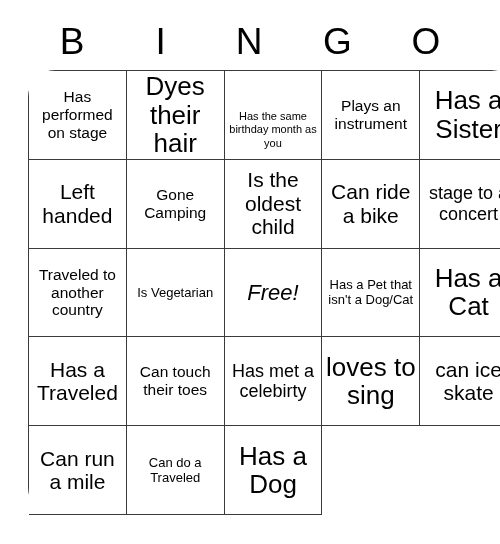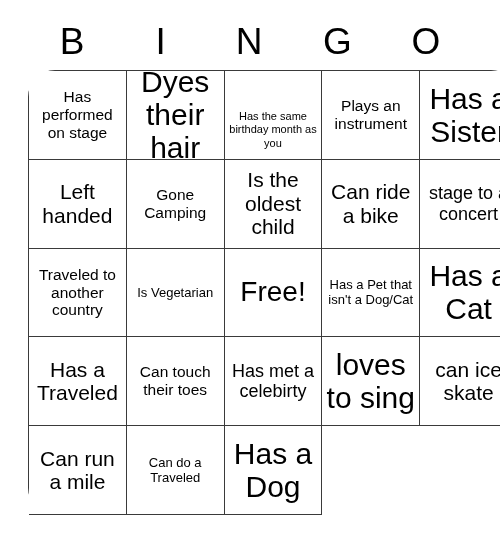--- a/index.html
+++ b/index.html
@@ -82,22 +82,22 @@
     overflow-wrap: break-word;
     hyphens: none;
   }
 
   
   .fs-xs   { font-size: 11px;  line-height: 1.26; margin-top: 31px; }
   .fs-sm   { font-size: 13px;  line-height: 1.18; }
   .fs-md   { font-size: 15.5px; line-height: 1.16; }
   .fs-lg   { font-size: 18px;  line-height: 1.14; }
   .fs-xl   { font-size: 21px;  line-height: 1.12; }
-  .fs-xxl  { font-size: 30px;  line-height: 1.10; text-align: center; }
-  .fs-free { font-size: 28px;  line-height: 1.08; }
+  .fs-xxl  { font-size: 26px;  line-height: 1.10; text-align: center; }
+  .fs-free { font-size: 22px;  line-height: 1.08; font-style: italic; }
 </style>
 </head>
 <body>
 
 <div id="bingo-card">
 
   <div id="bingo-header">
     <div class="header-letter">B</div>
     <div class="header-letter">I</div>
     <div class="header-letter">N</div>

